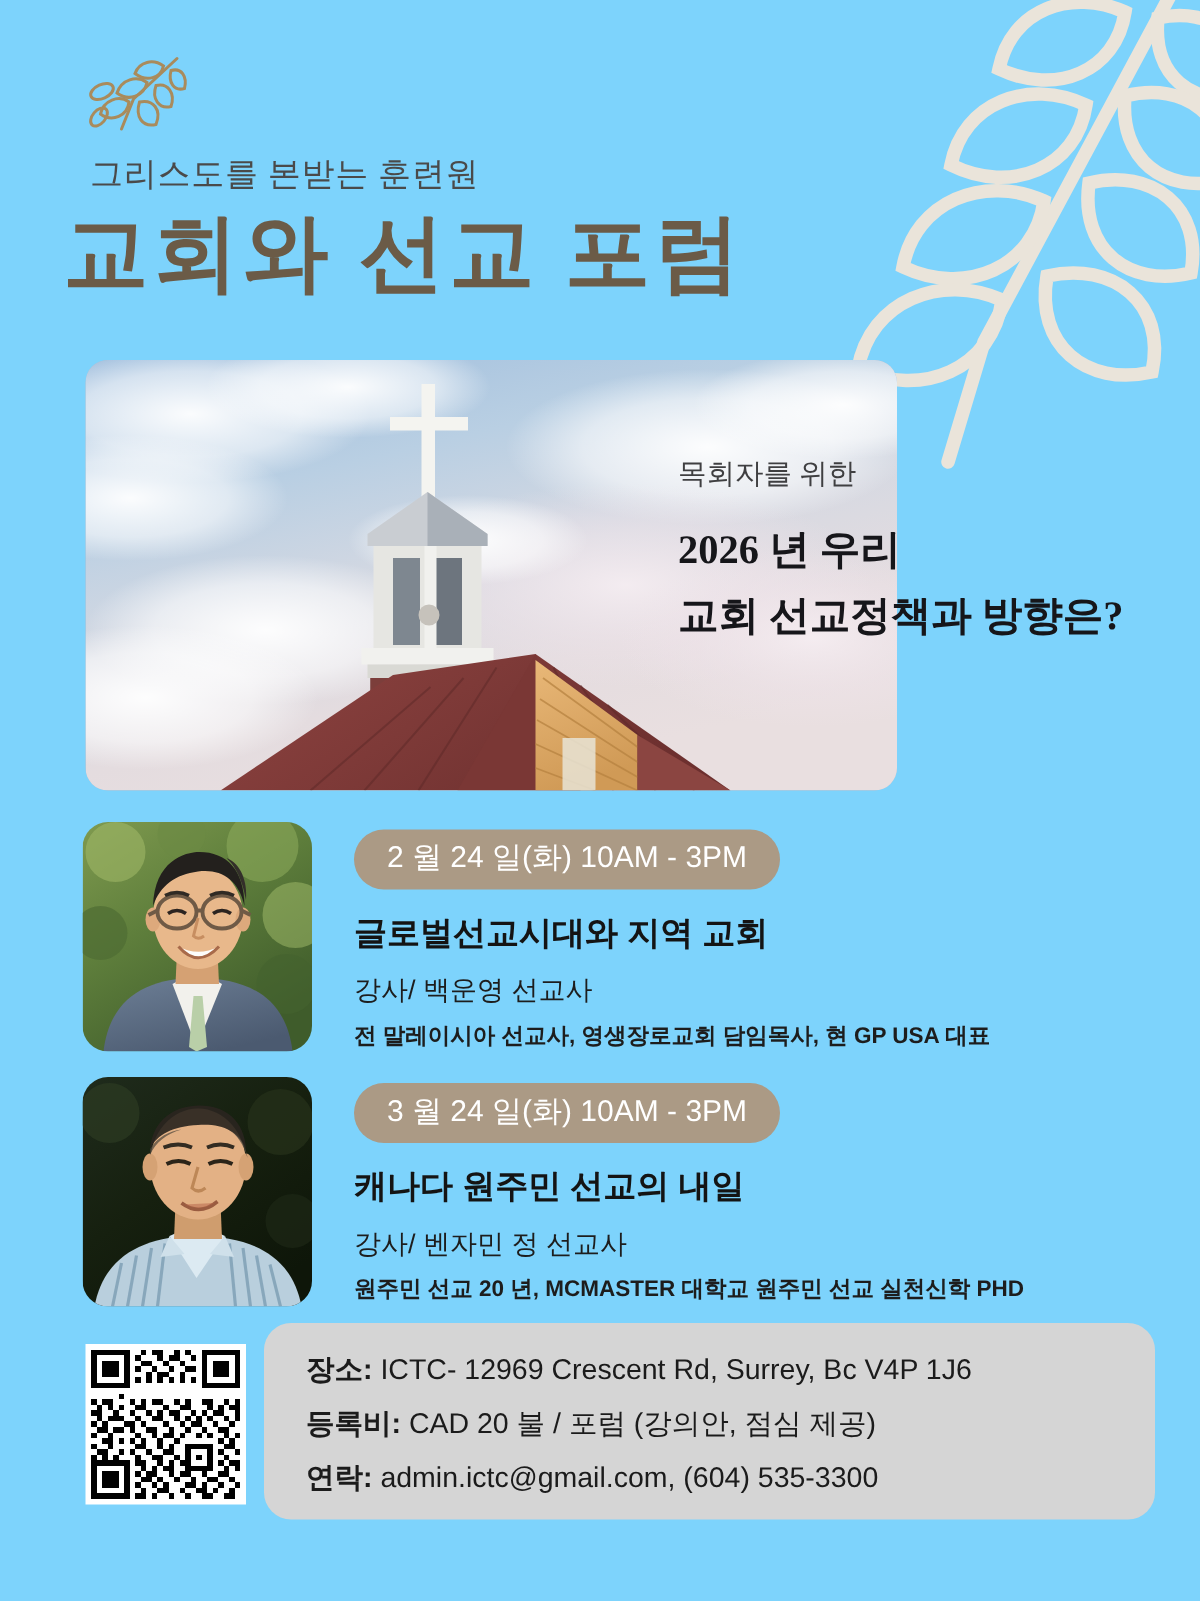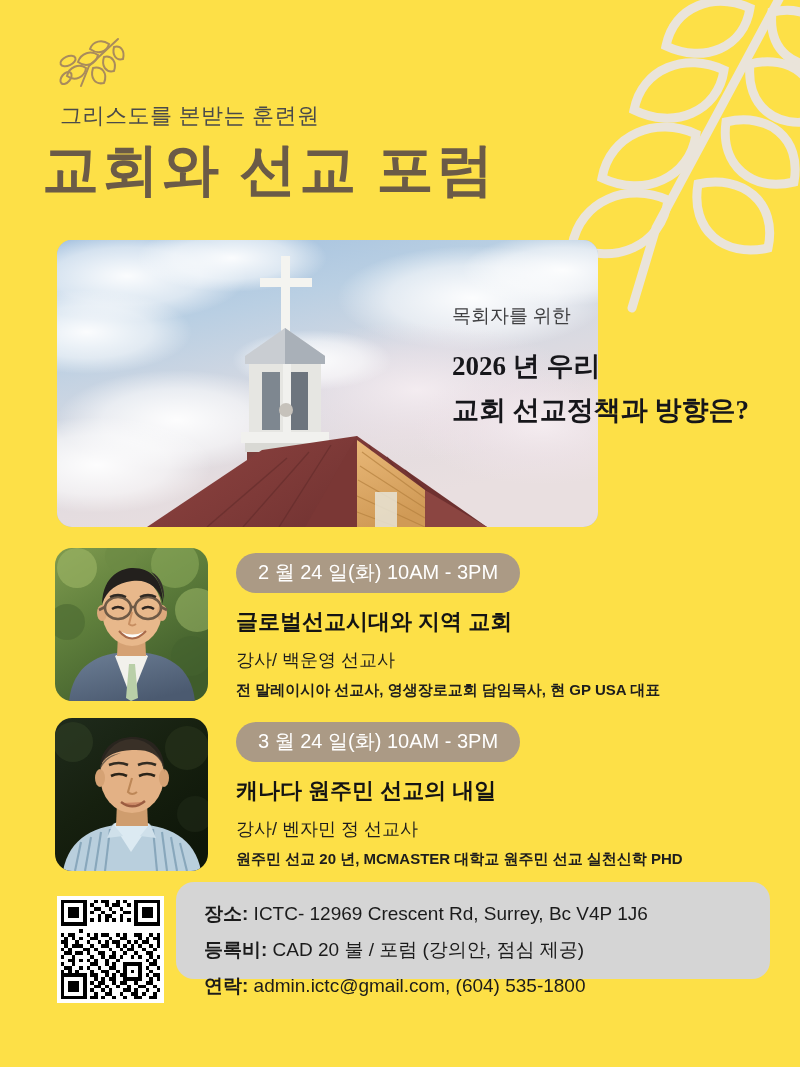--- a/index.html
+++ b/index.html
@@ -8,21 +8,21 @@
   html, body {
     width:800px; height:1067px;
     background:#ffffff;
     font-family:"Liberation Sans","DejaVu Sans",sans-serif;
     overflow:hidden;
   }
 
   .poster {
     position:relative;
     width:800px; height:1067px;
-    background:#fde047;
+    background:#7dd3fc;
     overflow:hidden;
   }
 
   
   .wheat-deco {
     position:absolute;
     top:-22px; right:-36px;
     width:300px; height:360px;
     z-index:0;
     pointer-events:none;
@@ -163,21 +163,21 @@
     width:107px; height:107px;
     z-index:4;
     background:#ffffff;
   }
   .qr svg { width:100%; height:100%; display:block; }
 
   
   .info-box {
     position:absolute;
     left:176px; top:882px;
-    width:594px; height:97px;
+    width:594px; height:131px;
     background:#d5d5d5;
     border-radius:18px;
     z-index:3;
     padding:22px 0 0 28px;
   }
   .info-row {
     font-size:19px;
     color:#1b1b1b;
     line-height:1.0;
     margin-bottom:17px;
@@ -642,17 +642,17 @@
     <div class="info-row">
       <span class="lbl">장소:</span>
       <span class="val">ICTC- 12969 Crescent Rd, Surrey, Bc V4P 1J6</span>
     </div>
     <div class="info-row">
       <span class="lbl">등록비:</span>
       <span class="val">CAD 20 불 / 포럼 (강의안, 점심 제공)</span>
     </div>
     <div class="info-row">
       <span class="lbl">연락:</span>
-      <span class="val">admin.ictc@gmail.com, (604) 535-1800</span>
+      <span class="val">admin.ictc@gmail.com, (604) 535-3300</span>
     </div>
   </div>
 
 </div>
 
 </body></html>

